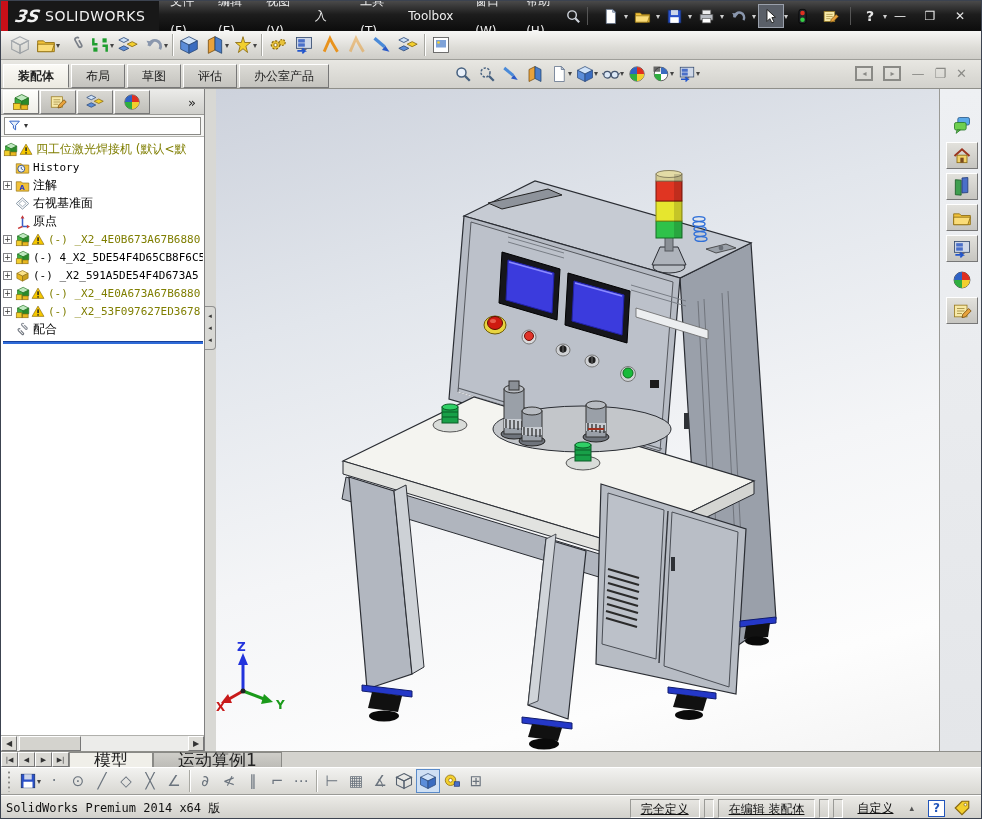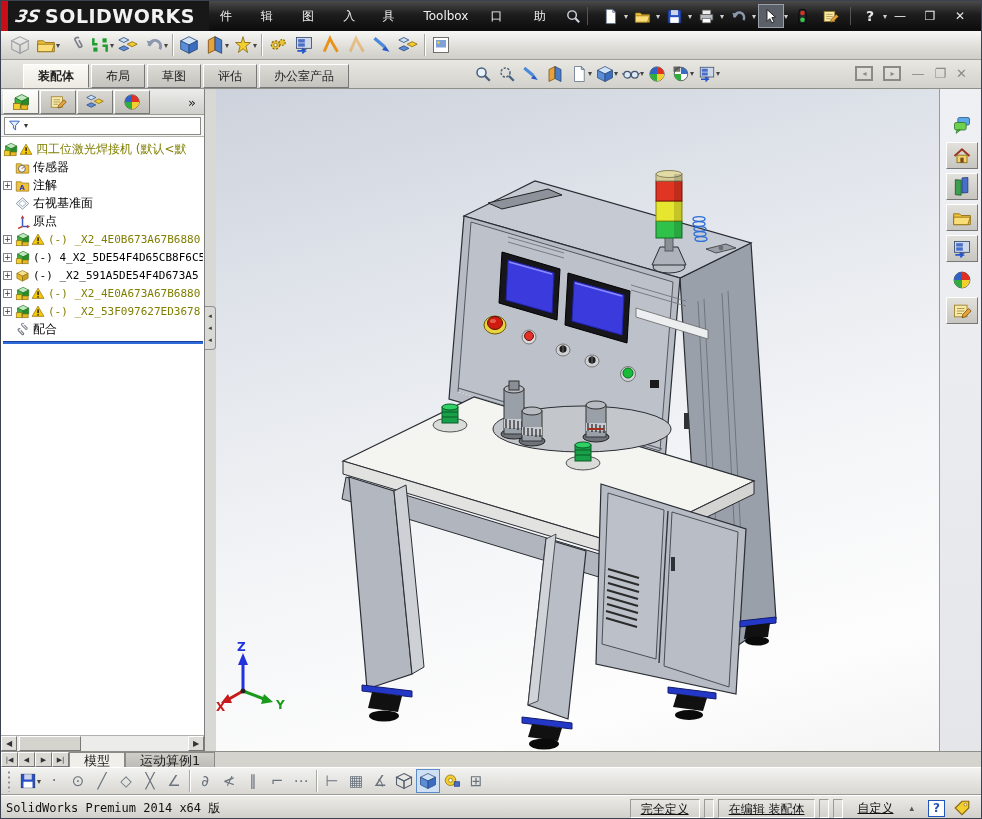--- a/index.html
+++ b/index.html
@@ -11,21 +11,21 @@
   }
 
   
   #titlebar { position: absolute; left:0; top:0; width:100%; height:30px;
     background: linear-gradient(#4a4a4a,#1d1d1d 45%,#0c0c0c);
     display:flex; align-items:center; color:#f2f2f2; }
   #logo { display:flex; align-items:center; height:30px; padding:0 14px 0 0;
     background:#181818; }
   #logo .redstripe { width:7px; height:30px; background:#c80f18; margin-right:8px; }
   #logo .ds { font-style:italic; font-weight:bold; font-size:17px; margin-right:5px; transform:skewX(-12deg); }
-  #logo .sw { font-weight:bold; font-size:19px; letter-spacing:.5px; }
+  #logo .sw { font-weight:normal; font-size:14px; letter-spacing:.5px; }
   .menuitem { padding: 0 11px; line-height:30px; font-size:12px; color:#eee; cursor:default; }
   #tb-search { width:26px; text-align:center; }
   .qbar { display:flex; align-items:center; gap:2px; margin-left:6px; }
   .qbtn { width:26px; height:24px; display:flex; align-items:center; justify-content:center; border:1px solid transparent; }
   .qbtn svg { width:17px; height:17px; }
   .qcaret { color:#cfcfcf; font-size:8px; margin-left:-2px; }
   .qsel { background:#5a5f68; border:1px solid #9aa0ab; }
   #win-controls { margin-left:auto; display:flex; gap:4px; padding-right:8px; }
   .wbtn { width:26px; height:20px; display:flex; align-items:center; justify-content:center; color:#e8e8e8; font-size:12px; }
   .vsep-dark { width:1px; height:18px; background:#555; margin:0 4px; }
@@ -40,21 +40,21 @@
   .tsep { width:1px; height:22px; background:#a8a8a2; margin:0 3px; box-shadow:1px 0 0 #fff; }
   .tcaret { font-size:8px; color:#444; margin:0 1px 0 -3px; }
 
   
   #tabrow { position:absolute; left:0; top:59px; width:100%; height:29px;
     background: linear-gradient(#e8e7e2,#d2d1cc); border-bottom:1px solid #8f8f8a;
     display:flex; align-items:flex-end; }
   .ctab { height:24px; line-height:22px; padding:0 14px; margin-right:2px; font-size:12px;
     background:linear-gradient(#dcdbd6,#c4c3be); border:1px solid; border-color:#fff #777 #777 #fff; color:#222; }
   .ctab.active { background:linear-gradient(#fbfaf6,#eceae2); font-weight:bold; border-bottom-color:#eceae2; }
-  #ctabs { display:flex; margin-left:22px; }
+  #ctabs { display:flex; margin-left:2px; }
   #headsup { display:flex; align-items:center; margin-left:120px; height:29px; }
   .hbtn { width:24px; height:24px; display:flex; align-items:center; justify-content:center; }
   .hbtn svg { width:18px; height:18px; }
   #vp-winctl { margin-left:auto; display:flex; align-items:center; gap:10px; padding-right:14px; height:29px; }
   .vwbtn { width:18px; height:15px; border:2px solid #8a8a86; display:flex; align-items:center; justify-content:center;
     font-size:8px; color:#8a8a86; background:transparent; }
   .vwbtn.noborder { border:none; font-size:13px; width:auto; }
 
   
   #leftpanel { position:absolute; left:0; top:88px; width:204px; height:662px; background:#fff;
@@ -100,21 +100,21 @@
     background:linear-gradient(#e2e1dc,#c6c5c0); border:1px solid; border-color:#fff #777 #777 #fff; }
   .tpbtn svg { width:20px; height:20px; }
   .tpbtn.flat { background:transparent; border-color:transparent; }
   #taskpane .topgap { height:18px; }
 
   
   #doctabs { position:absolute; left:0; top:750px; width:100%; height:16px; background:#d4d3ce;
     border-top:1px solid #8f8f8a; display:flex; align-items:stretch; }
   .navbtn { width:17px; background:#d9d8d3; border:1px solid; border-color:#fff #777 #777 #fff;
     font-size:7px; color:#333; display:flex; align-items:center; justify-content:center; }
-  .dtab { padding:0 14px; font-size:13px; line-height:15px; background:linear-gradient(#cfcec9,#bdbcb7);
+  .dtab { padding:0 24px; font-size:17px; line-height:15px; background:linear-gradient(#cfcec9,#bdbcb7);
     border:1px solid #8a8a86; border-bottom:none; color:#222; }
   .dtab.active { background:#f0efe9; }
 
   
   #toolbar3 { position:absolute; left:0; top:766px; width:100%; height:28px;
     background:linear-gradient(#f2f2f0,#d8d7d2); border-top:1px solid #fff; border-bottom:1px solid #9a9a96;
     display:flex; align-items:center; padding-left:2px; color:#5c6670; }
   .grip { width:5px; height:22px; margin:0 4px; background-image:radial-gradient(circle,#8a8a86 1px,transparent 1.2px); background-size:4px 5px; }
   .gbtn { min-width:24px; height:24px; display:flex; align-items:center; justify-content:center; font-size:15px; color:#6a737d; }
   .gbtn svg { width:18px; height:18px; }
@@ -606,23 +606,23 @@
           <use href="#sym-asm"></use>
         </svg>
       <svg class="ticon-w">
           <use href="#sym-warning"></use>
         </svg>
       <span class="tlabel olive">四工位激光焊接机 (默认&lt;默</span>
     </div>
     <div class="trow">
       <span class="spc"></span>
         <svg class="ticon">
-          <use href="#sym-folder-gauge"></use>
-        </svg>
-      <span class="tlabel">传感器</span>
+          <use href="#sym-folder-clock"></use>
+        </svg>
+      <span class="tlabel mono">History</span>
     </div>
     <div class="trow">
       <span class="exp">+</span>
       <svg class="ticon">
           <use href="#sym-folder-a"></use>
         </svg>
       <span class="tlabel">注解</span>
     </div>
     <div class="trow">
       <span class="spc"></span>

